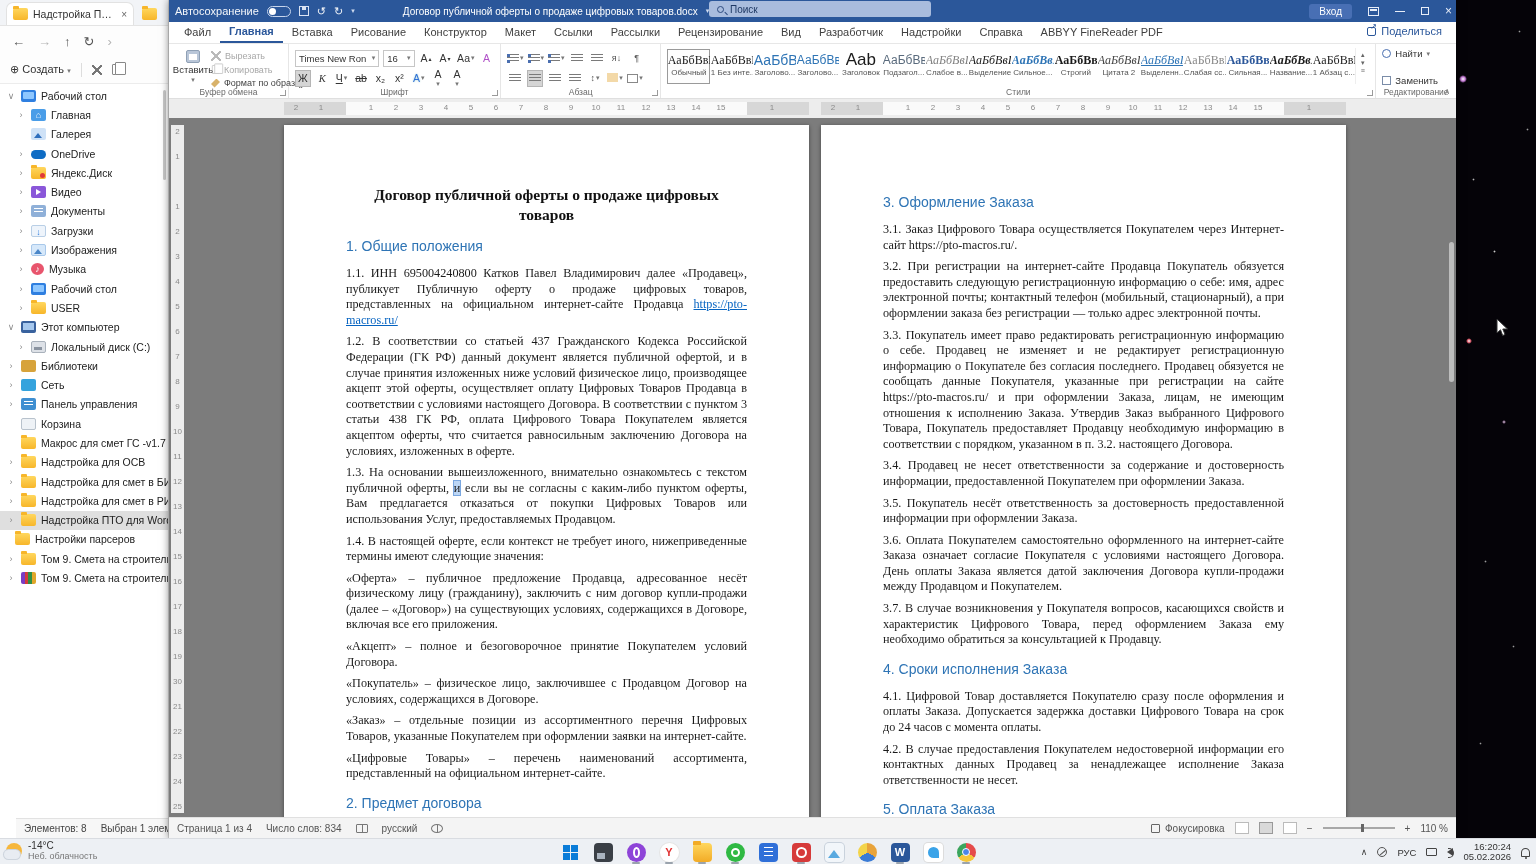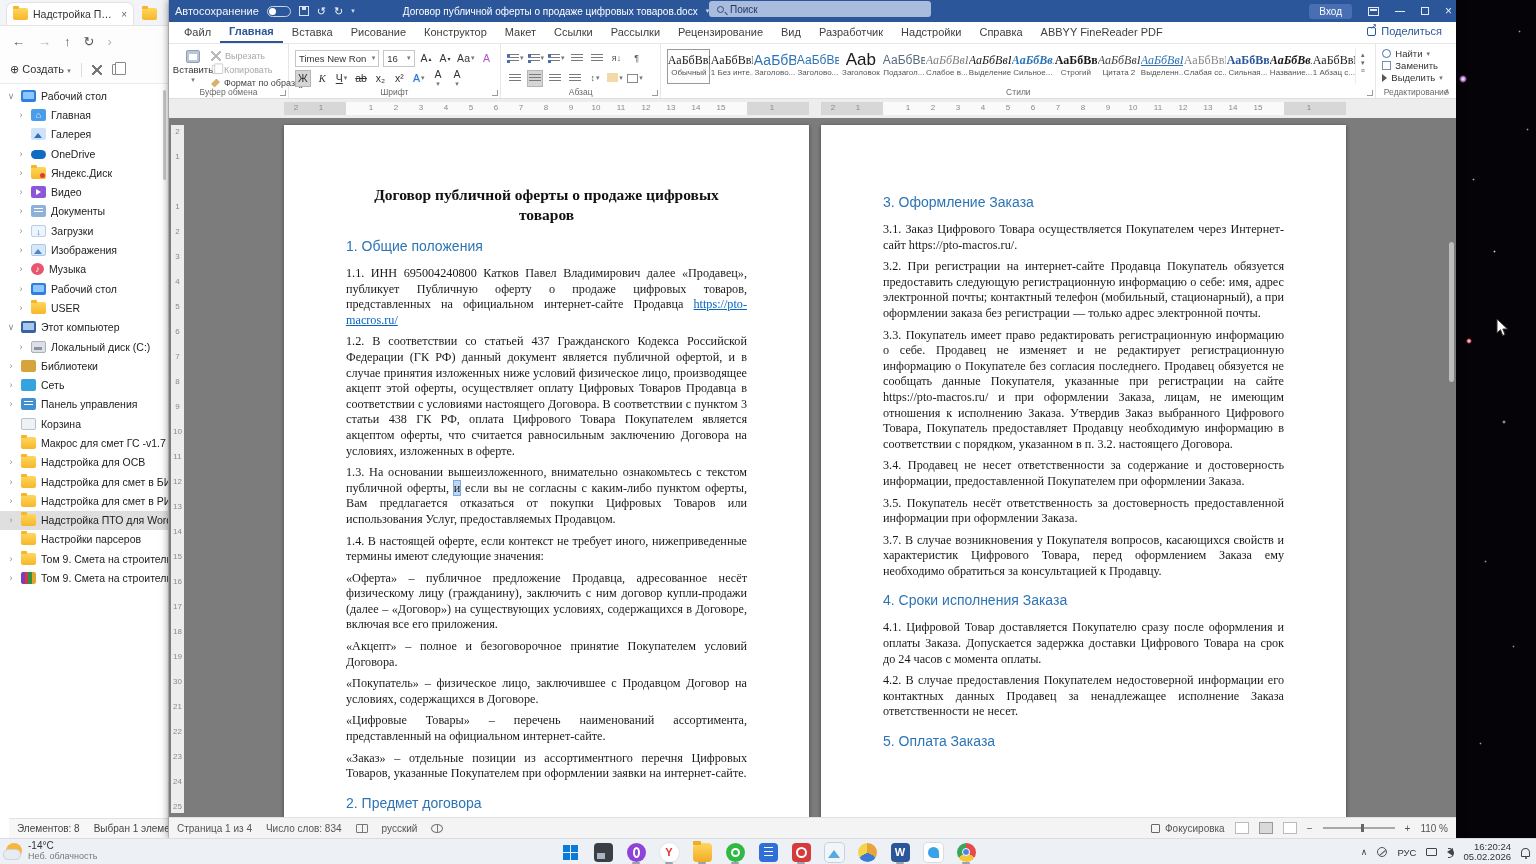--- a/index.html
+++ b/index.html
@@ -41,21 +41,21 @@
 .ic-downloads{background:#eef4fb;border:1px solid #b9cfe6;color:#2f7fe0;font-weight:bold}
 .ic-pictures{background:#d6e8fa;border:1px solid #a8c8ea}.ic-pictures:after{content:'';position:absolute;left:2px;bottom:1px;border-left:4px solid transparent;border-right:4px solid transparent;border-bottom:5px solid #4a86c8}
 .ic-music{background:#e8556d;border-radius:50%;width:13px}
 .ic-computer{background:#39629e}.ic-computer:after{content:'';position:absolute;inset:2px 2px 3px;background:#a6c8ee}
 .ic-disk{background:#dde1e7;border:1px solid #a9b1bb}.ic-disk:after{content:'';position:absolute;left:2px;bottom:2px;width:8px;height:3px;background:#8a93a0}
 .ic-library{background:#d7a33b}
 .ic-network{background:#35a3dd}
 .ic-control{background:#3f8fd1}.ic-control:after{content:'';position:absolute;inset:3px;background:repeating-linear-gradient(#fff 0 1px,transparent 1px 3px)}
 .ic-recycle{background:#eef2f6;border:1px solid #b8c2cc}
 .ic-rar{background:linear-gradient(90deg,#7a3cc4 0 25%,#d23b3b 25% 50%,#2f8f46 50% 75%,#e0a62a 75%)}
-#exstatus{position:absolute;left:9px;bottom:0;width:100%;height:20px;border-top:1px solid #e2e2e2;background:#f7f7f7;display:flex;align-items:center;gap:14px;padding-left:8px;font-size:10px;color:#444;white-space:nowrap}
+#exstatus{position:absolute;left:16px;bottom:0;width:100%;height:20px;border-top:1px solid #e2e2e2;background:#f7f7f7;display:flex;align-items:center;gap:14px;padding-left:8px;font-size:10px;color:#444;white-space:nowrap}
 #extreebar{position:absolute;right:2px;top:90px;width:3px;height:90px;border-radius:2px;background:#c9c9c9}
 
 #word{position:absolute;left:169px;top:0;width:1287px;height:838px;background:#fff;z-index:10;box-shadow:0 0 8px rgba(0,0,0,.5)}
 #wtitle{position:absolute;left:0;top:0;width:100%;height:22px;background:#2b579a;display:flex;align-items:center;color:#fff;font-size:10px;padding:0 6px;gap:8px}
 .tgl{width:24px;height:11px;border:1px solid #c6d4ec;border-radius:6px;position:relative;flex:none}
 .tgl:after{content:'';position:absolute;left:1px;top:1px;width:7px;height:7px;border-radius:50%;background:#fff}
 .qat{font-size:11px;opacity:.95}
 .save-ic{width:10px;height:10px;border:1px solid #dbe4f4;position:relative;flex:none}
 .save-ic:after{content:'';position:absolute;left:2px;top:0;width:4px;height:3px;background:#dbe4f4}
 #wdoctitle{margin-left:40px;white-space:nowrap}
@@ -116,21 +116,21 @@
 .v-subtle-em .sp{color:#808080;font-style:italic}
 .v-em .sp{font-style:italic}
 .v-strong-em .sp{color:#2e74b5;font-style:italic;font-weight:bold}
 .v-strict .sp{font-weight:bold}
 .v-quote2 .sp{font-style:italic;color:#444}
 .v-intense-em .sp{color:#2e74b5;font-style:italic;text-decoration:underline}
 .v-subtle-ref .sp{color:#888}
 .v-intense-ref .sp{color:#2b579a;font-weight:bold}
 .v-book .sp{font-weight:bold;font-style:italic}
 .sgctl{width:14px;display:flex;flex-direction:column;justify-content:space-between;padding:3px 0 16px;align-items:center;color:#666;font-size:7px;border-left:1px solid #eee}
-.rg-edit{width:96px;display:flex;flex-direction:column;gap:1px;padding-top:4px}
+.rg-edit{width:96px;display:flex;flex-direction:column;gap:16px;padding-top:4px}
 .erow{display:flex;align-items:center;gap:4px;font-size:9.5px;color:#333;white-space:nowrap}
 .eic{width:9px;height:9px;border:1px solid #4a6fb0;border-radius:50%}
 .eic.rep{border-radius:0;border-color:#7a8ca8}
 .eic.selp{border:none;border-left:5px solid #555;border-top:4px solid transparent;border-bottom:4px solid transparent;width:0;height:0;border-radius:0}
 #ribcollapse{position:absolute;right:6px;bottom:2px;font-size:8px;color:#777}
 
 #wruler{position:absolute;left:0;top:99px;width:100%;height:19px;background:#ededed}
 .hrul{position:absolute;top:3px;height:13px;background:#d7d7d7}
 .hrul .txtarea{position:absolute;left:62px;width:401px;top:0;height:100%;background:#fafafa}
 .rnum{position:absolute;top:1px;font-size:8px;color:#8a8a8a;transform:translateX(-50%)}
@@ -346,21 +346,21 @@
       <div class="trow" style="padding-left: 6px;">
         <span class="chev">›</span>
         <span class="ic ic-folder"></span>
         <span>Надстройка для смет в РИМ ГС и П</span>
       </div>
       <div class="trow sel" style="padding-left: 6px;">
         <span class="chev">›</span>
         <span class="ic ic-folder"></span>
         <span>Надстройка ПТО для Word</span>
       </div>
-      <div class="trow" style="padding-left: 6px; align-items: center;">
+      <div class="trow" style=" align-items: center;">
         <span class="chev"></span>
         <span class="ic ic-folder"></span>
         <span>Настройки парсеров</span>
       </div>
       <div class="trow" style="padding-left: 6px;">
         <span class="chev">›</span>
         <span class="ic ic-folder"></span>
         <span>Том 9. Смета на строительство</span>
       </div>
       <div class="trow" style="padding-left: 6px;">
@@ -724,33 +724,34 @@
         <div class="ptxt">
           <div class="doc-title">Договор публичной оферты о продаже цифровых товаров</div>
           <div class="doc-h1">1. Общие положения</div>
           <div class="doc-p"><span>1.1. ИНН 695004240800 Катков Павел Владимирович далее «Продавец», публикует Публичную оферту о продаже цифровых товаров, представленных на официальном интернет-сайте Продавца </span><span class="lnk">https://pto-macros.ru/</span></div>
           <div class="doc-p">1.2. В соответствии со статьей 437 Гражданского Кодекса Российской Федерации (ГК РФ) данный документ является публичной офертой, и в случае принятия изложенных ниже условий физическое лицо, производящее акцепт этой оферты, осуществляет оплату Цифровых Товаров Продавца в соответствии с условиями настоящего Договора. В соответствии с пунктом 3 статьи 438 ГК РФ, оплата Цифрового Товара Покупателем является акцептом оферты, что считается равносильным заключению Договора на условиях, изложенных в оферте.</div>
           <div class="doc-p"><span>1.3. На основании вышеизложенного, внимательно ознакомьтесь с текстом публичной оферты, </span><span class=" hl">и</span><span> если вы не согласны с каким-либо пунктом оферты, Вам предлагается отказаться от покупки Цифровых Товаров или использования Услуг, предоставляемых Продавцом.</span></div>
           <div class="doc-p">1.4. В настоящей оферте, если контекст не требует иного, нижеприведенные термины имеют следующие значения:</div>
           <div class="doc-p">«Оферта» – публичное предложение Продавца, адресованное несёт физическому лицу (гражданину), заключить с ним договор купли-продажи (далее – «Договор») на существующих условиях, содержащихся в Договоре, включая все его приложения.</div>
           <div class="doc-p">«Акцепт» – полное и безоговорочное принятие Покупателем условий Договора.</div>
           <div class="doc-p">«Покупатель» – физическое лицо, заключившее с Продавцом Договор на условиях, содержащихся в Договоре.</div>
+          <div class="doc-p">«Заказ» – отдельные позиции из ассортиментного перечня Цифровых Товаров, указанные Покупателем при оформлении заявки на интернет-сайте.</div>
           <div class="doc-p">«Цифровые Товары» – перечень наименований ассортимента, представленный на официальном интернет-сайте.</div>
-          <div class="doc-p">«Заказ» – отдельные позиции из ассортиментного перечня Цифровых Товаров, указанные Покупателем при оформлении заявки на интернет-сайте.</div>
           <div class="doc-h1">2. Предмет договора</div>
         </div>
       </div>
     <div class="page" id="page2">
         <div class="ptxt">
           <div class="doc-h1">3. Оформление Заказа</div>
           <div class="doc-p">3.1. Заказ Цифрового Товара осуществляется Покупателем через Интернет-сайт https://pto-macros.ru/.</div>
           <div class="doc-p">3.2. При регистрации на интернет-сайте Продавца Покупатель обязуется предоставить следующую регистрационную информацию о себе: имя, адрес электронной почты; контактный телефон (мобильный, стационарный), а при оформлении заказа без регистрации — только адрес электронной почты.</div>
           <div class="doc-p">3.3. Покупатель имеет право редактировать регистрационную информацию о себе. Продавец не изменяет и не редактирует регистрационную информацию о Покупателе без согласия последнего. Продавец обязуется не сообщать данные Покупателя, указанные при регистрации на сайте https://pto-macros.ru/ и при оформлении Заказа, лицам, не имеющим отношения к исполнению Заказа. Утвердив Заказ выбранного Цифрового Товара, Покупатель предоставляет Продавцу необходимую информацию в соответствии с порядком, указанном в п. 3.2. настоящего Договора.</div>
           <div class="doc-p">3.4. Продавец не несет ответственности за содержание и достоверность информации, предоставленной Покупателем при оформлении Заказа.</div>
           <div class="doc-p">3.5. Покупатель несёт ответственность за достоверность предоставленной информации при оформлении Заказа.</div>
+          <div class="doc-p">3.6. Оплата Покупателем самостоятельно оформленного на интернет-сайте Заказа означает согласие Покупателя с условиями настоящего Договора. День оплаты Заказа является датой заключения Договора купли-продажи между Продавцом и Покупателем.</div>
           <div class="doc-p">3.7. В случае возникновения у Покупателя вопросов, касающихся свойств и характеристик Цифрового Товара, перед оформлением Заказа ему необходимо обратиться за консультацией к Продавцу.</div>
           <div class="doc-h1">4. Сроки исполнения Заказа</div>
           <div class="doc-p">4.1. Цифровой Товар доставляется Покупателю сразу после оформления и оплаты Заказа. Допускается задержка доставки Цифрового Товара на срок до 24 часов с момента оплаты.</div>
           <div class="doc-p">4.2. В случае предоставления Покупателем недостоверной информации его контактных данных Продавец за ненадлежащее исполнение Заказа ответственности не несет.</div>
           <div class="doc-h1">5. Оплата Заказа</div>
         </div>
       </div>
     <div id="wscroll">
         <div id="wthumb"></div>
       </div>

